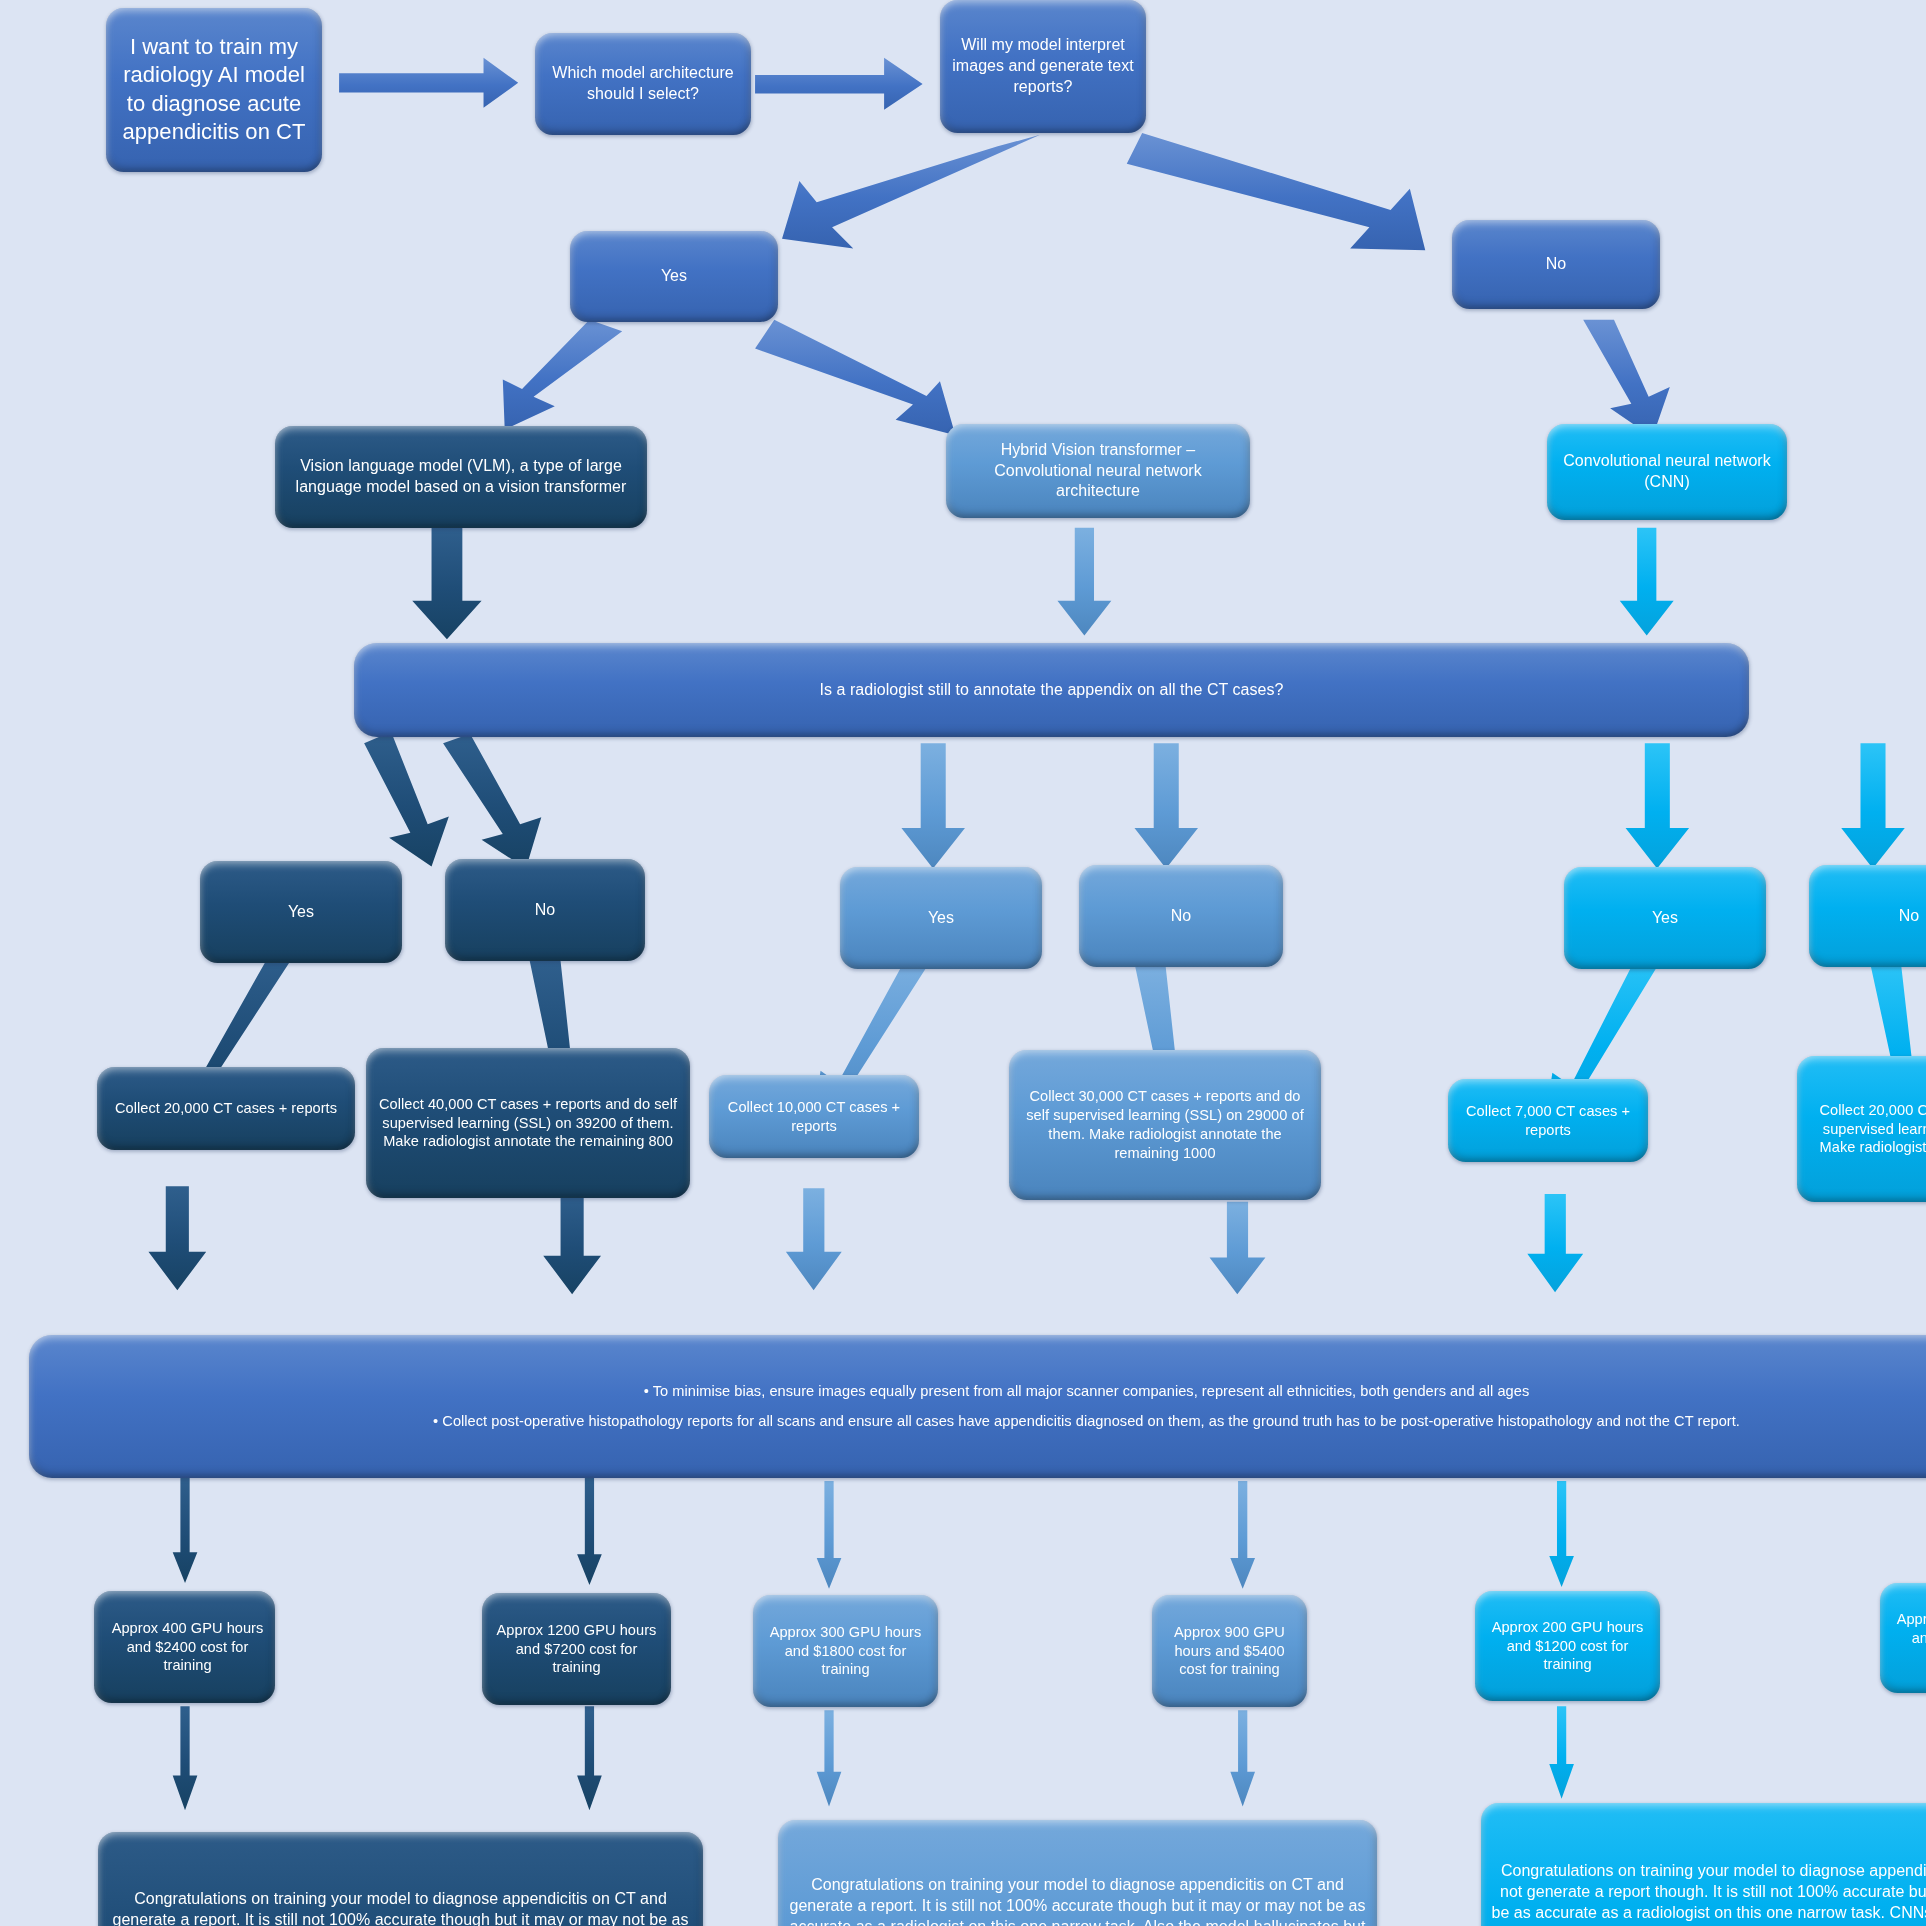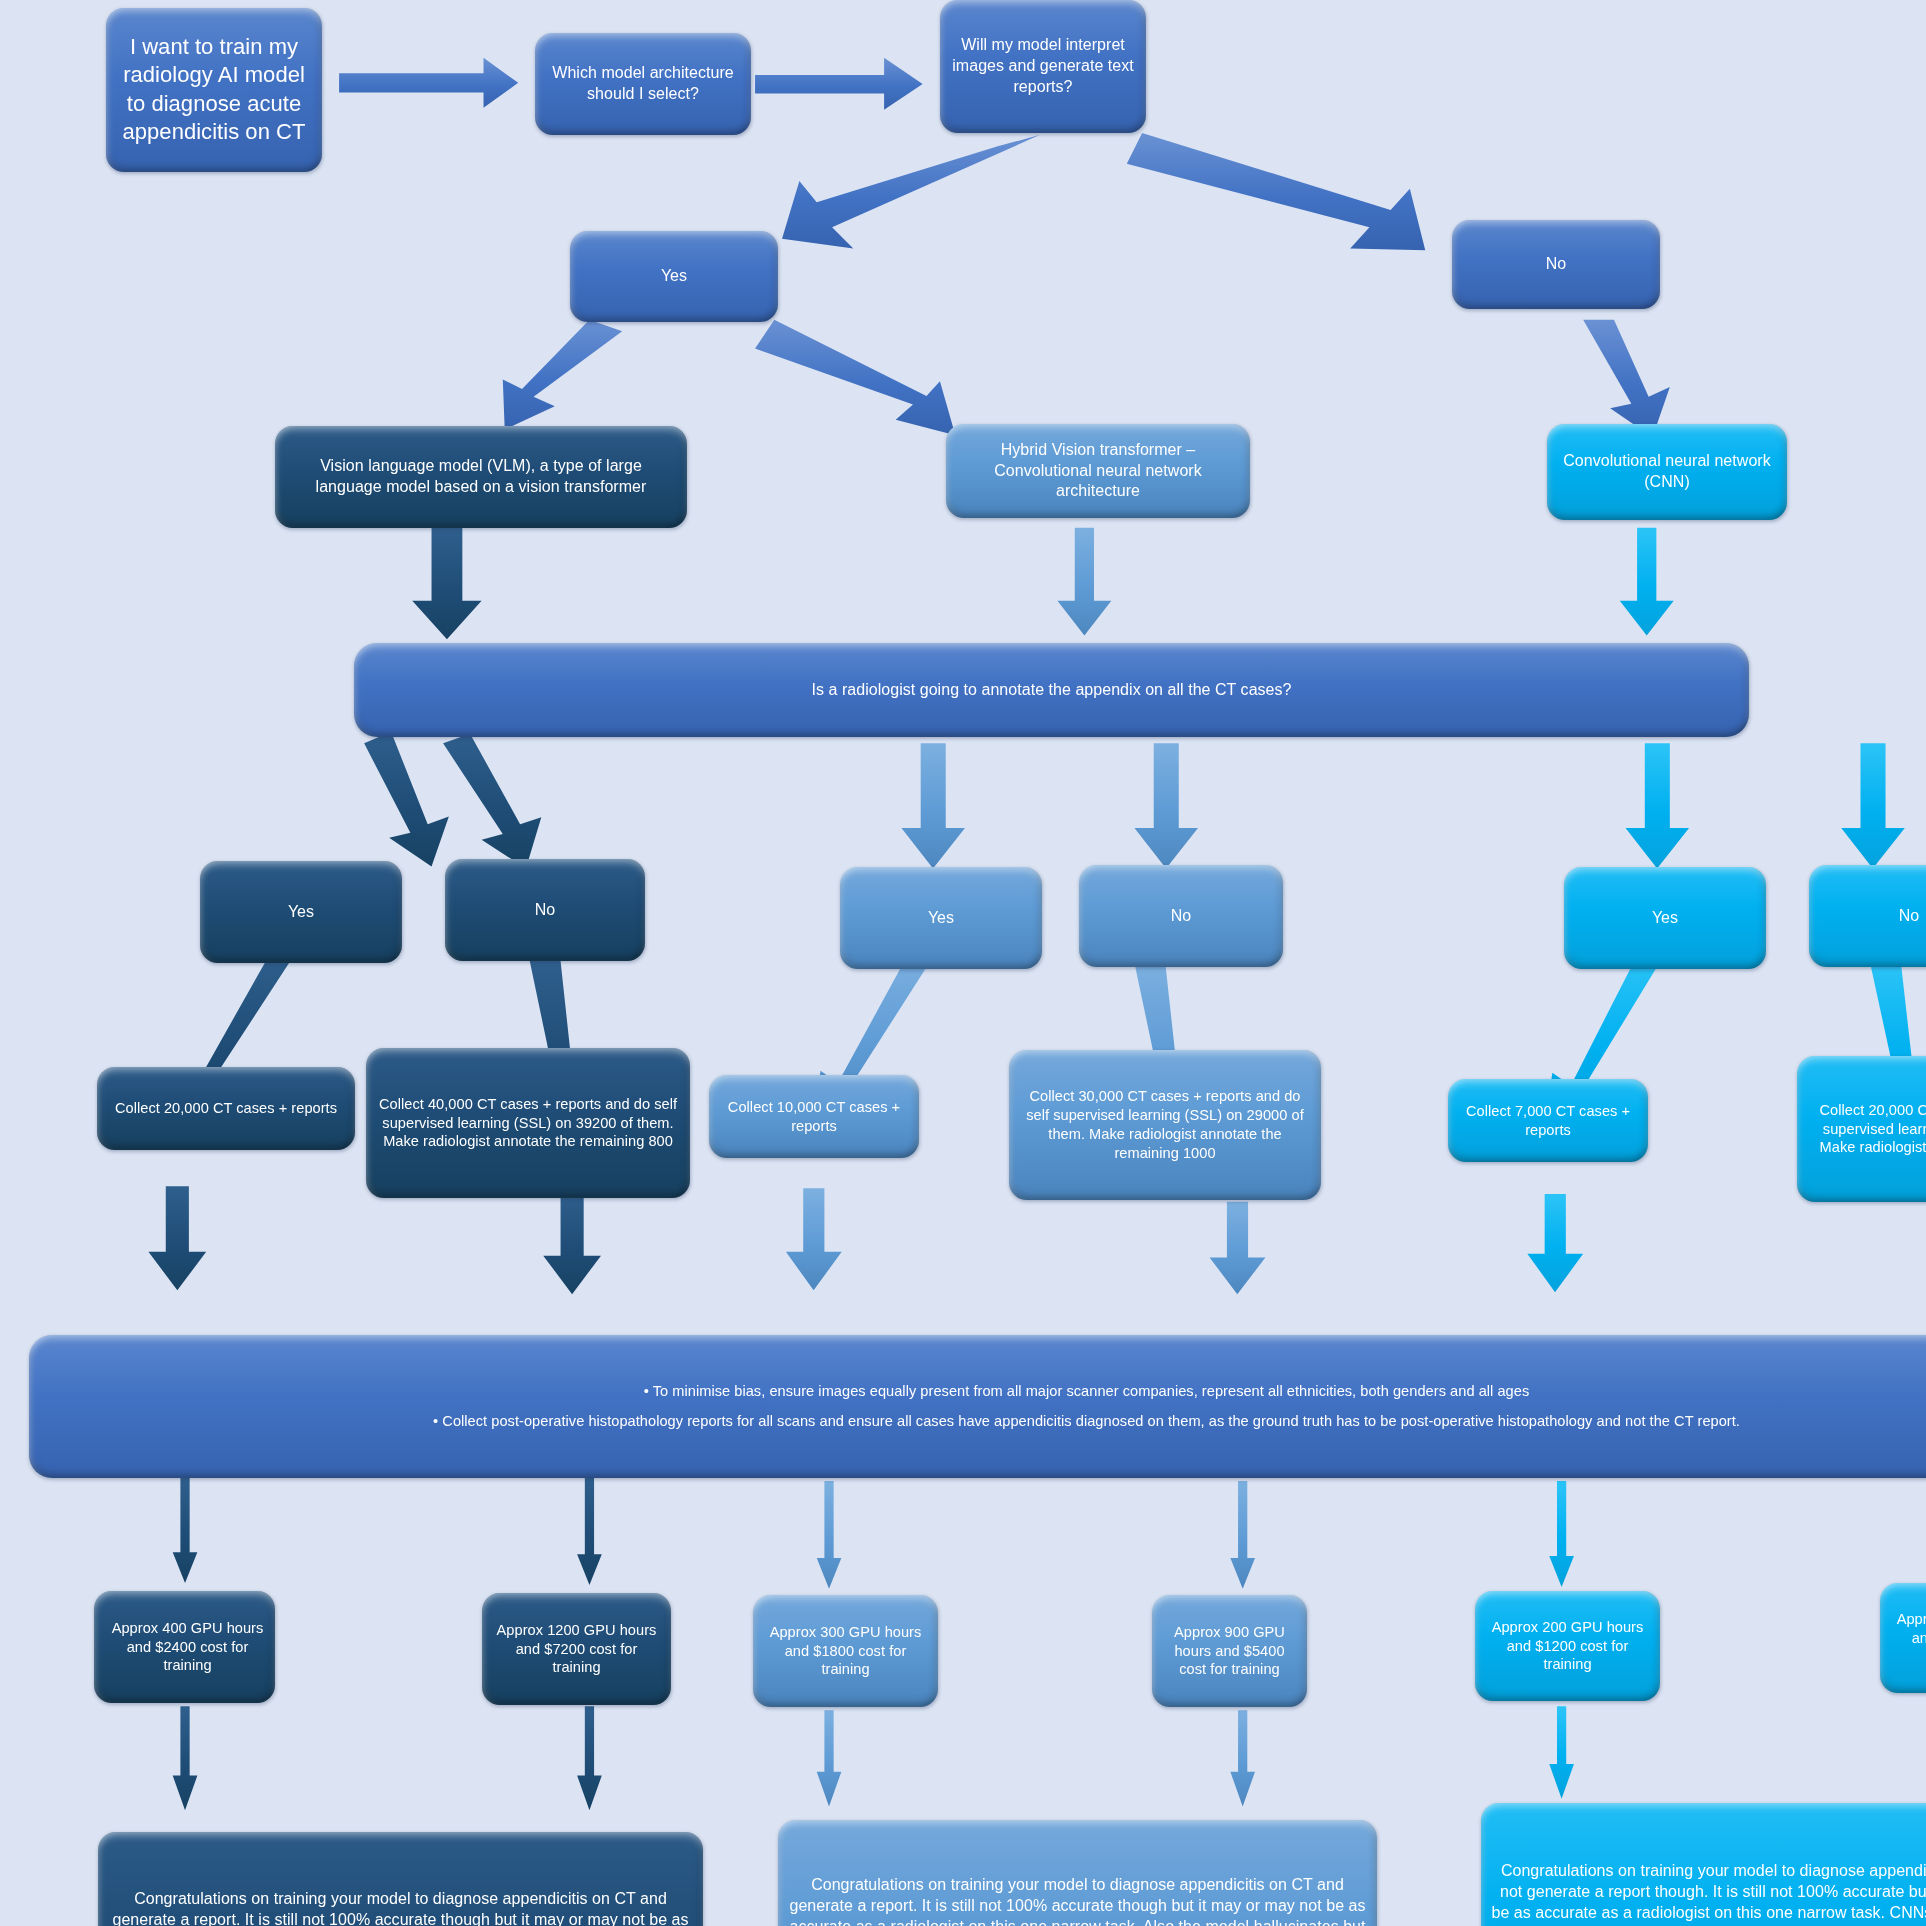--- a/index.html
+++ b/index.html
@@ -232,34 +232,34 @@
   </div>
 
   <div class="node c-mid fs-40" style="left:570px;top:231px;width:208px;height:91px;">
     <span>Yes</span>
   </div>
 
   <div class="node c-mid fs-40" style="left:1452px;top:220px;width:208px;height:89px;">
     <span>No</span>
   </div>
 
-  <div class="node c-dark fs-40" style="left:275px;top:426px;width:412px;height:102px;">
+  <div class="node c-dark fs-40" style="left:275px;top:426px;width:372px;height:102px;">
     <span>Vision language model (VLM), a type of large language model based on a vision transformer</span>
   </div>
 
   <div class="node c-light fs-40" style="left:946px;top:424px;width:304px;height:94px;">
     <span>Hybrid Vision transformer – Convolutional neural network architecture</span>
   </div>
 
   <div class="node c-cyan fs-40" style="left:1547px;top:424px;width:240px;height:96px;">
     <span>Convolutional neural network (CNN)</span>
   </div>
 
   <div class="node bar c-mid fs-40" style="left:354px;top:643px;width:1395px;height:94px;">
-    <span>Is a radiologist going to annotate the appendix on all the CT cases?</span>
+    <span>Is a radiologist still to annotate the appendix on all the CT cases?</span>
   </div>
 
   <div class="node c-dark fs-40" style="left:200px;top:861px;width:202px;height:102px;">
     <span>Yes</span>
   </div>
   <div class="node c-dark fs-40" style="left:445px;top:859px;width:200px;height:102px;">
     <span>No</span>
   </div>
 
   <div class="node c-light fs-40" style="left:840px;top:867px;width:202px;height:102px;">

